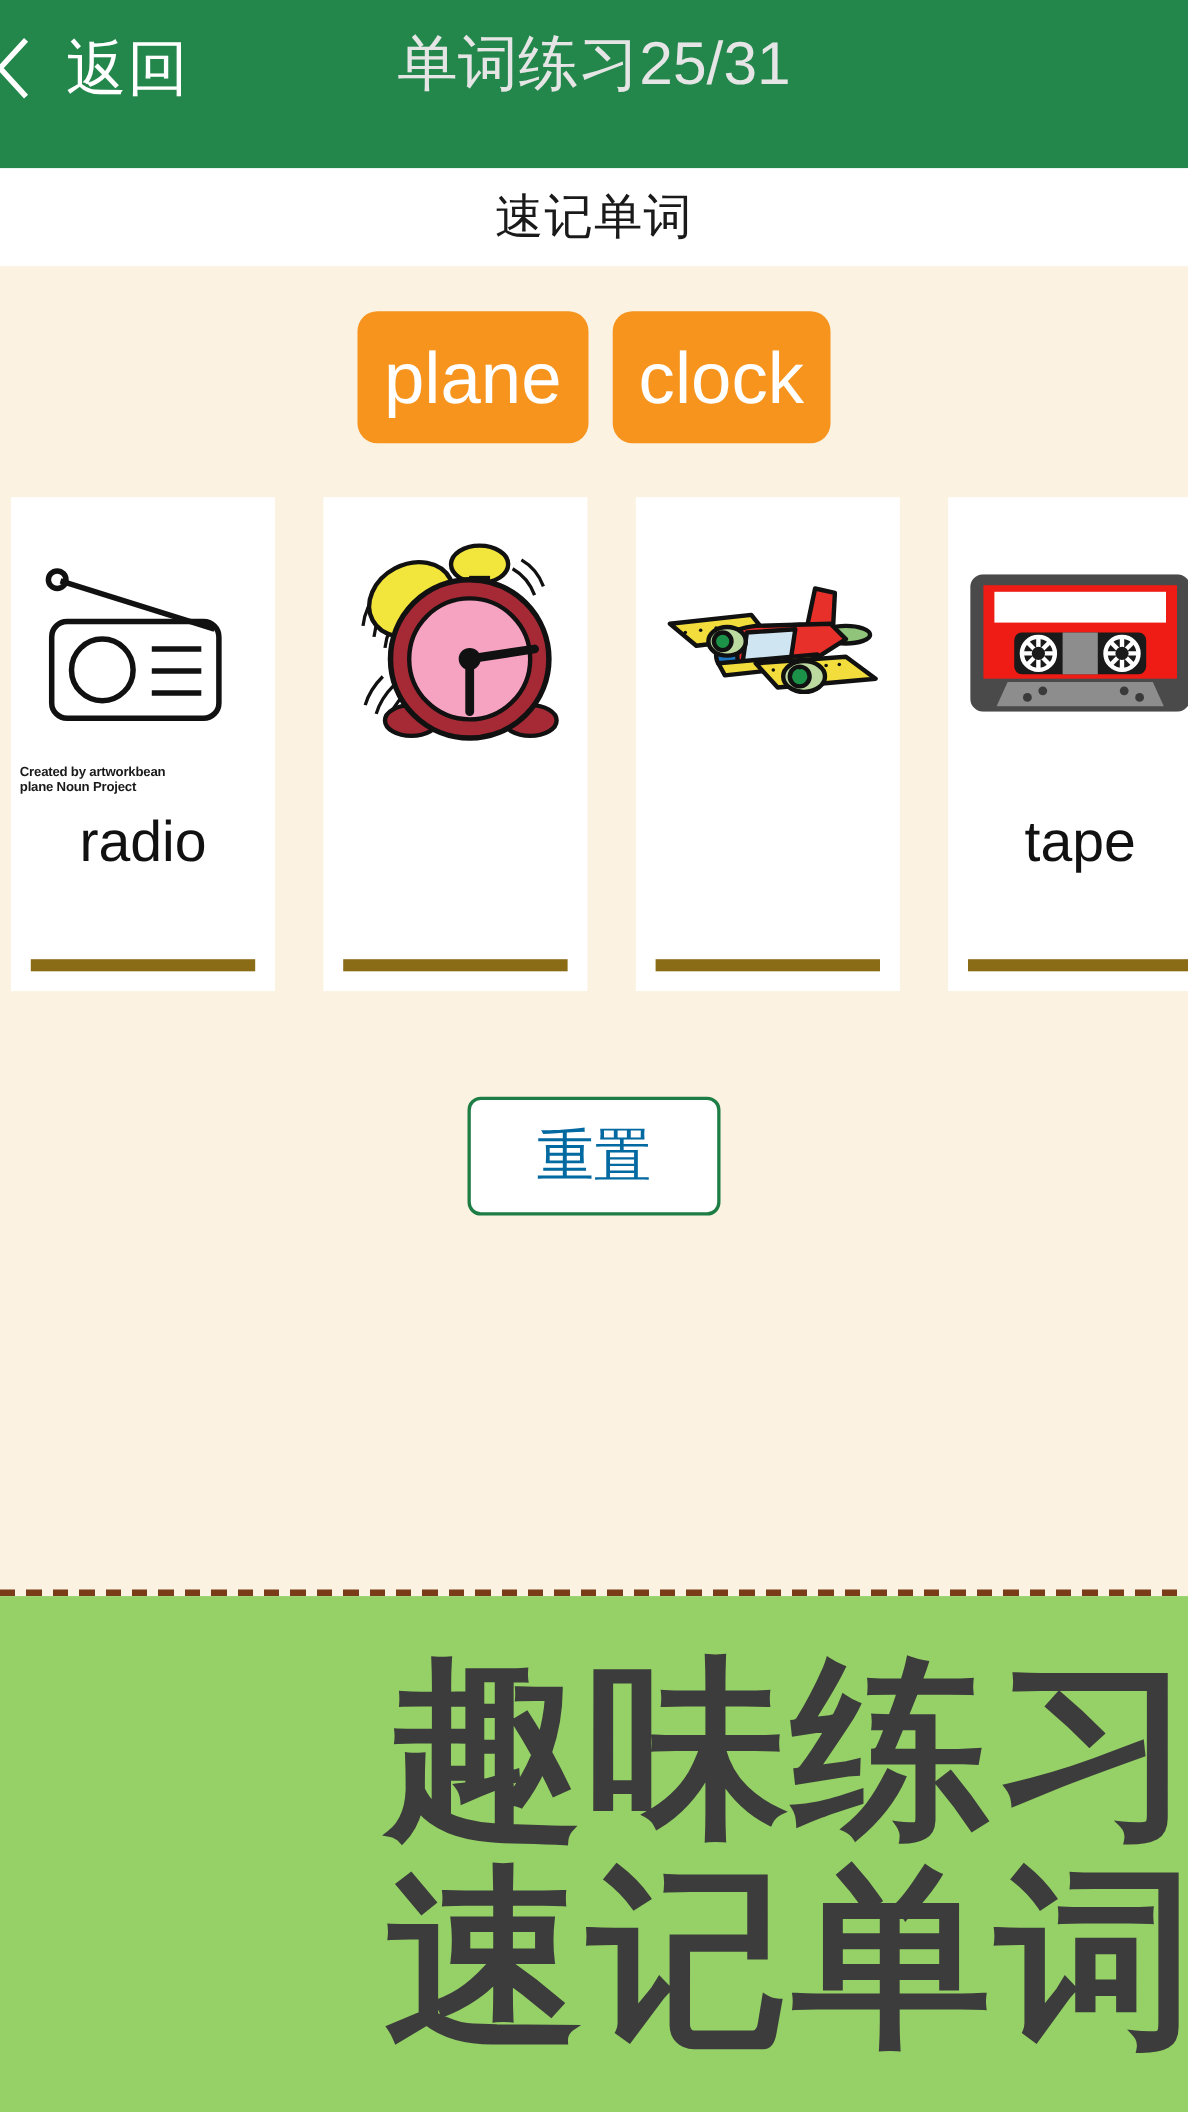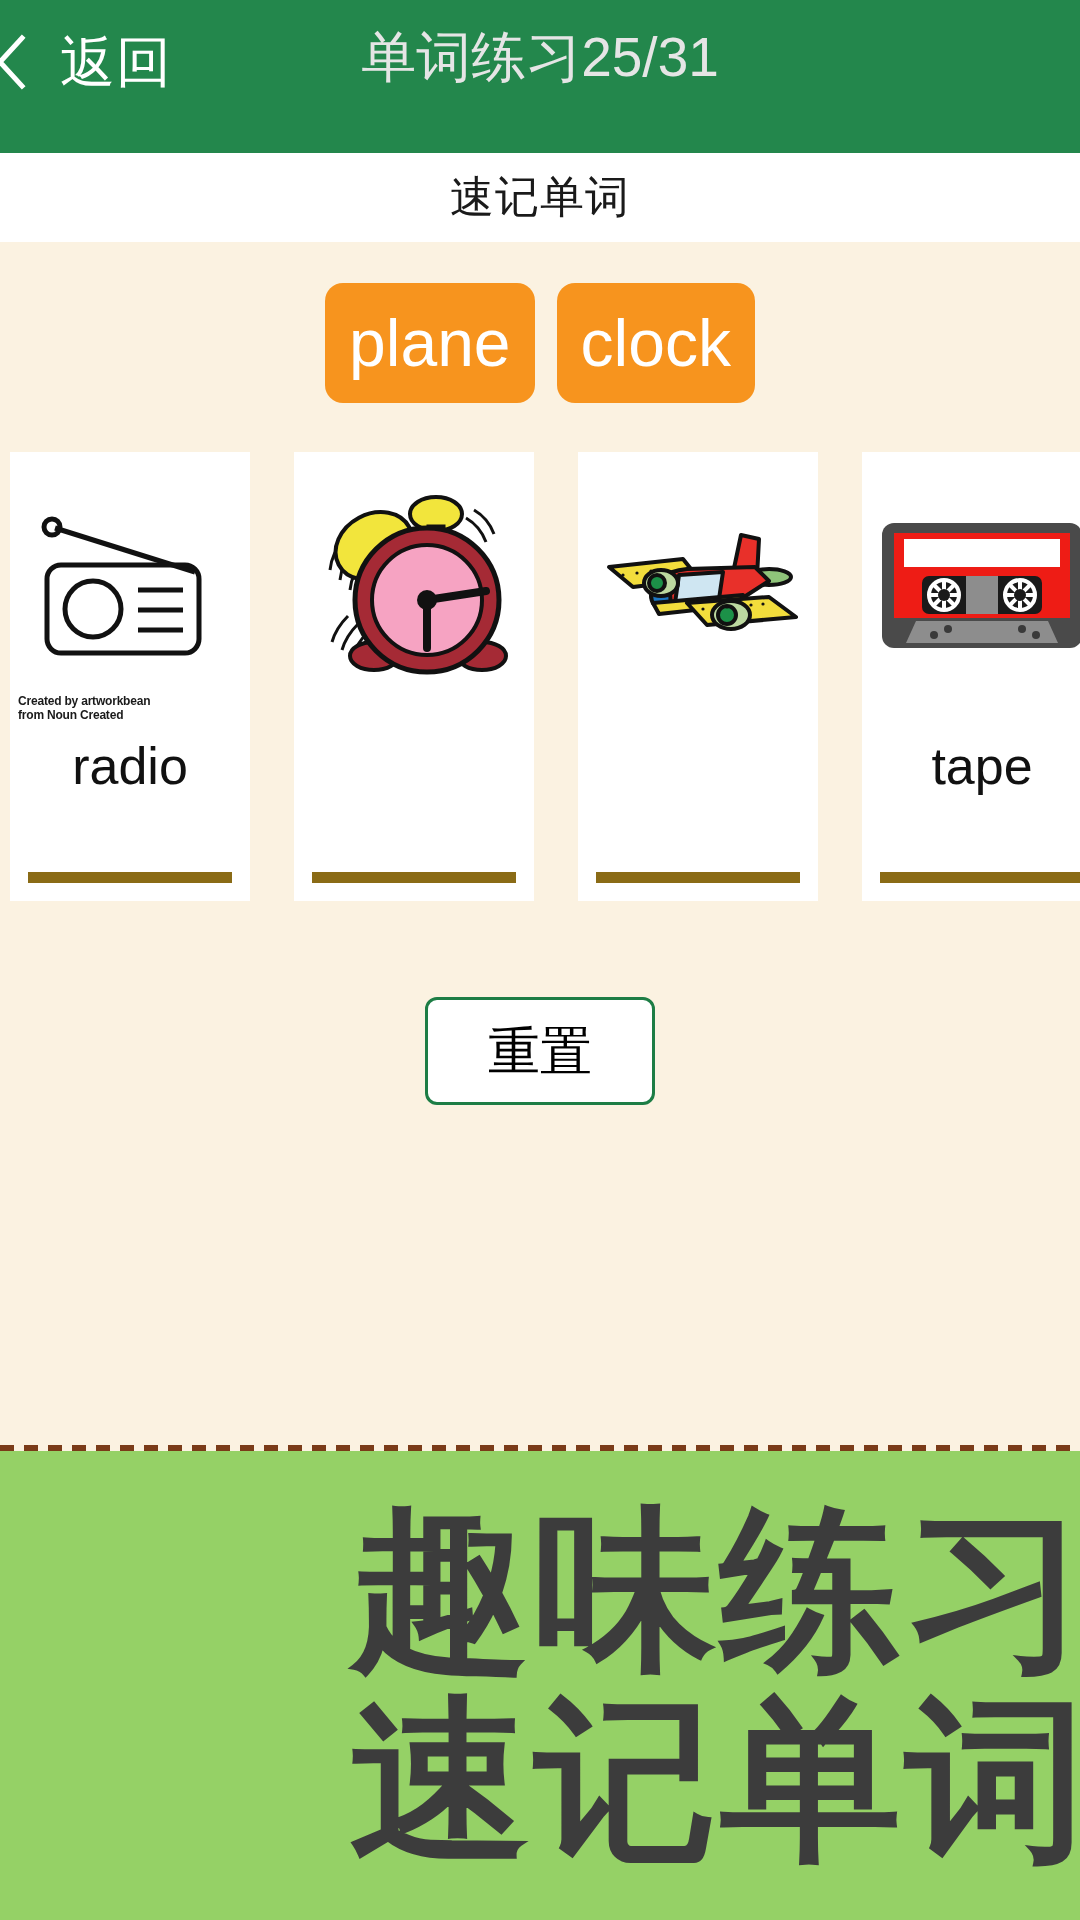--- a/index.html
+++ b/index.html
@@ -98,21 +98,21 @@
   }
 
   
   .actions {
     position: absolute; left: 0; top: 755px; width: 1080px;
     display: flex; justify-content: center; gap: 30px;
   }
   .action-btn {
     width: 230px; height: 108px; background: #ffffff;
     border: 3px solid #1d7d45; border-radius: 12px;
-    color: #000000; font-size: 52px; line-height: 102px;
+    color: #0369a1; font-size: 52px; line-height: 102px;
     text-align: center; cursor: pointer; user-select: none;
   }
 
   
   .dash-divider {
     position: absolute; left: 0; top: 1445px; width: 1080px; height: 6px;
     background: repeating-linear-gradient(to right,
       #7a3b18 0px, #7a3b18 14px, #fbf2e1 14px, #fbf2e1 24px);
   }
 
@@ -175,21 +175,21 @@
               <circle cx="17" cy="17" r="8" fill="none" stroke="#111" stroke-width="5"></circle>
               <rect x="12" y="55" width="152" height="88" rx="14" ry="14" fill="none" stroke="#111" stroke-width="5"></rect>
               <circle cx="58" cy="99" r="28" fill="none" stroke="#111" stroke-width="5"></circle>
               <line x1="103" y1="80" x2="148" y2="80" stroke="#111" stroke-width="5"></line>
               <line x1="103" y1="100" x2="148" y2="100" stroke="#111" stroke-width="5"></line>
               <line x1="103" y1="120" x2="148" y2="120" stroke="#111" stroke-width="5"></line>
             </svg>
           </span>
           <div class="attribution">
             <div>Created by artworkbean</div>
-            <div>from Noun Created</div>
+            <div>plane Noun Project</div>
           </div>
         </div>
         <div class="card-label">radio</div>
         <div class="drop-bar"></div>
       </div>
 
       <div class="pic-card c2">
         <div class="pic-wrap">
           <span>
             <svg width="200" height="195" viewBox="0 0 200 195">

